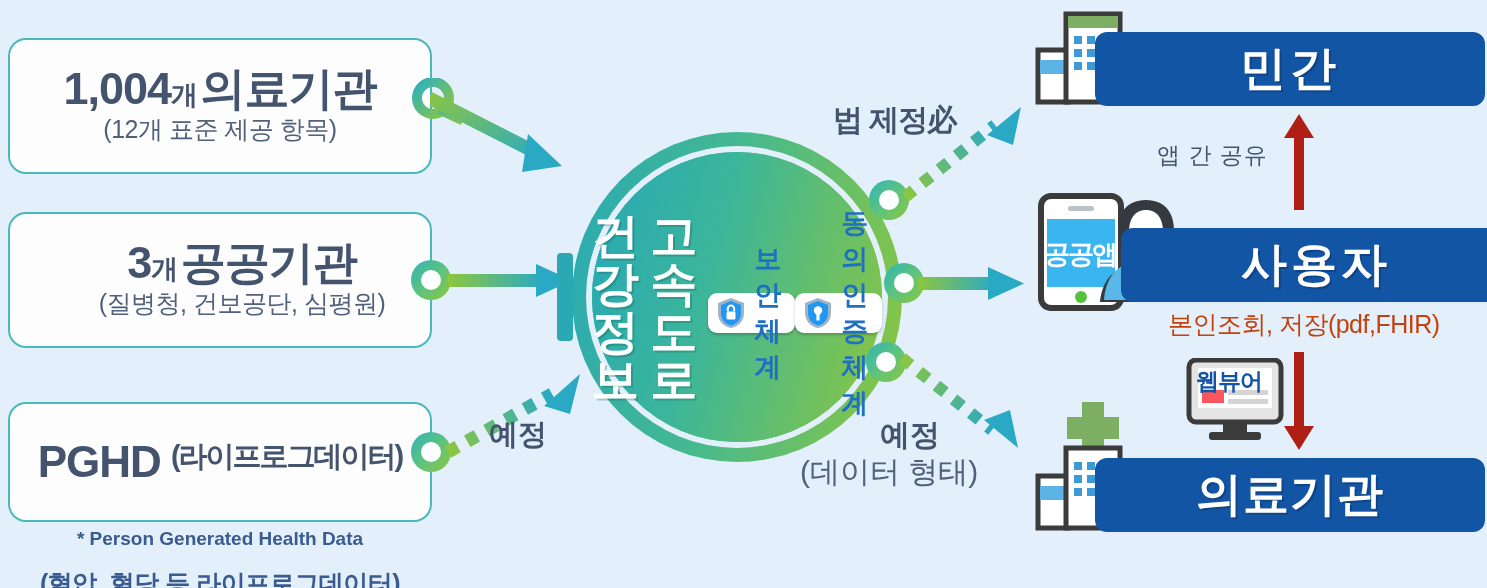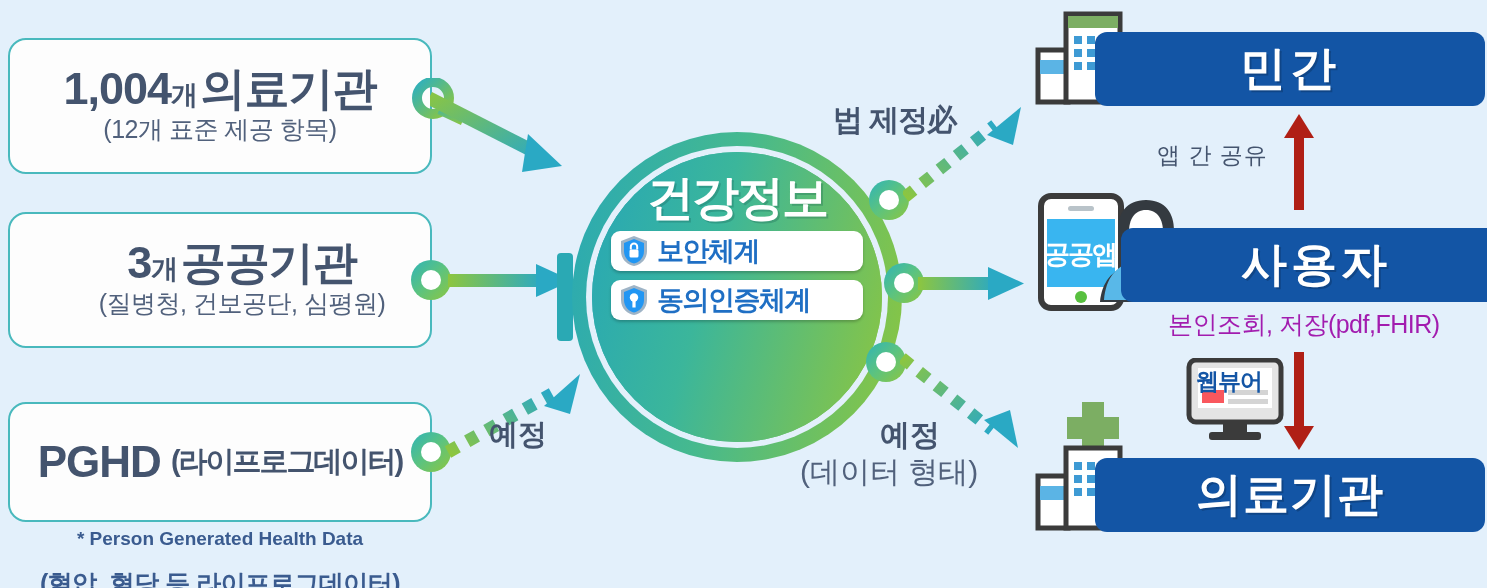--- a/index.html
+++ b/index.html
@@ -75,21 +75,21 @@
   #hub-inner{
     position:absolute;left:14px;top:14px;width:302px;height:302px;
     border-radius:50%;
     background:linear-gradient(100deg,#28a8b5 0%,#3fb796 42%,#8dc63f 100%);
     box-shadow:0 0 0 6px #e3f0fb inset;
   }
   #hub-core{
     position:absolute;left:20px;top:20px;width:290px;height:290px;
     border-radius:50%;
     background:linear-gradient(105deg,#27a7b6 0%,#3bb69b 40%,#8dc63f 100%);
-    display:flex;flex-direction:column;
+    display:flex;flex-direction:row;
     align-items:center;justify-content:flex-start;
     padding-top:22px;box-sizing:border-box;
   }
   .hub-line{
     font-size:47px;font-weight:bold;color:#ffffff;
     line-height:1.02;letter-spacing:-2px;
     text-shadow:2px 2px 0 rgba(20,90,80,0.28);
   }
   .hub-badge{
     width:252px;height:40px;margin-top:9px;
@@ -113,21 +113,21 @@
   
   .gradarrow{position:absolute;}
 
   
   .lbl{position:absolute;color:#44546e;font-weight:bold;white-space:nowrap;}
   #lbl-law{left:833px;top:100px;font-size:30px;letter-spacing:-1px;}
   #lbl-soon-left{left:489px;top:415px;font-size:29px;}
   #lbl-soon-right{left:880px;top:415px;font-size:30px;}
   #lbl-soon-right-sub{left:800px;top:452px;font-size:30px;font-weight:normal;color:#51617c;}
   #lbl-appshare{left:1157px;top:140px;font-size:23px;font-weight:normal;color:#44546e;letter-spacing:1px;}
-  #lbl-userinfo{left:1168px;top:308px;font-size:25px;font-weight:normal;color:#a21caf;letter-spacing:-0.5px;}
+  #lbl-userinfo{left:1168px;top:308px;font-size:25px;font-weight:normal;color:#c2410c;letter-spacing:-0.5px;}
 
   
   .bluebar{
     position:absolute;background:#1355a5;
     border-radius:12px;display:flex;align-items:center;
     justify-content:center;
   }
   .bluebar span{
     color:#ffffff;font-weight:bold;letter-spacing:4px;
     text-shadow:2px 2px 0 rgba(0,0,0,0.18);
@@ -156,21 +156,21 @@
 
   <div class="src-card" id="card2">
     <div class="src-title">
       <span class="t-big">3</span><span class="t-unit">개</span>
       <span class="t-big">공공기관</span>
     </div>
     <div class="src-sub sub1">(질병청, 건보공단, 심평원)</div>
   </div>
 
   <div class="src-card" id="card3">
-    <div style="display:flex;align-items:center;gap:10px;">
+    <div style="display:flex;align-items:flex-start;gap:10px;">
       <span class="src-title">PGHD</span>
       <span class="pghd-sub src-title">(라이프로그데이터)</span>
     </div>
   </div>
 
   <div class="footnote">
     <div class="fn1">* Person Generated Health Data</div>
     <div class="fn2">(혈압, 혈당 등 라이프로그데이터)</div>
   </div>
 
@@ -220,20 +220,21 @@
     <line x1="4" y1="92" x2="108" y2="34" stroke="url(#ga3)" stroke-width="13" stroke-dasharray="11 11" stroke-linecap="butt"></line>
     <path d="M100 46 L136 14 L126 54 Z" fill="#2aa9c4"></path>
   </svg>
 
   <div id="hub-tab"></div>
   <div id="hub">
     <div id="hub-outline"></div>
     <div id="hub-inner"></div>
     <div id="hub-core">
       <div class="hub-line">건강정보</div>
+      <div class="hub-line">고속도로</div>
 
       <div class="hub-badge">
         <svg class="shield" viewBox="0 0 30 32">
           <path d="M15 1 L28 6 V16 C28 25 21 30 15 31 C9 30 2 25 2 16 V6 Z" fill="#9fb4c6"></path>
           <path d="M15 4 L25 8 V16 C25 23 20 27.5 15 28.5 C10 27.5 5 23 5 16 V8 Z" fill="#2196f3"></path>
           <rect x="10.5" y="14.5" width="9" height="8" rx="1.5" fill="#fff"></rect>
           <path d="M11.8 14.5 V11.8 a3.2 3.2 0 0 1 6.4 0 V14.5" fill="none" stroke="#fff" stroke-width="2"></path>
         </svg>
         <span class="blabel">보안체계</span>
       </div>

